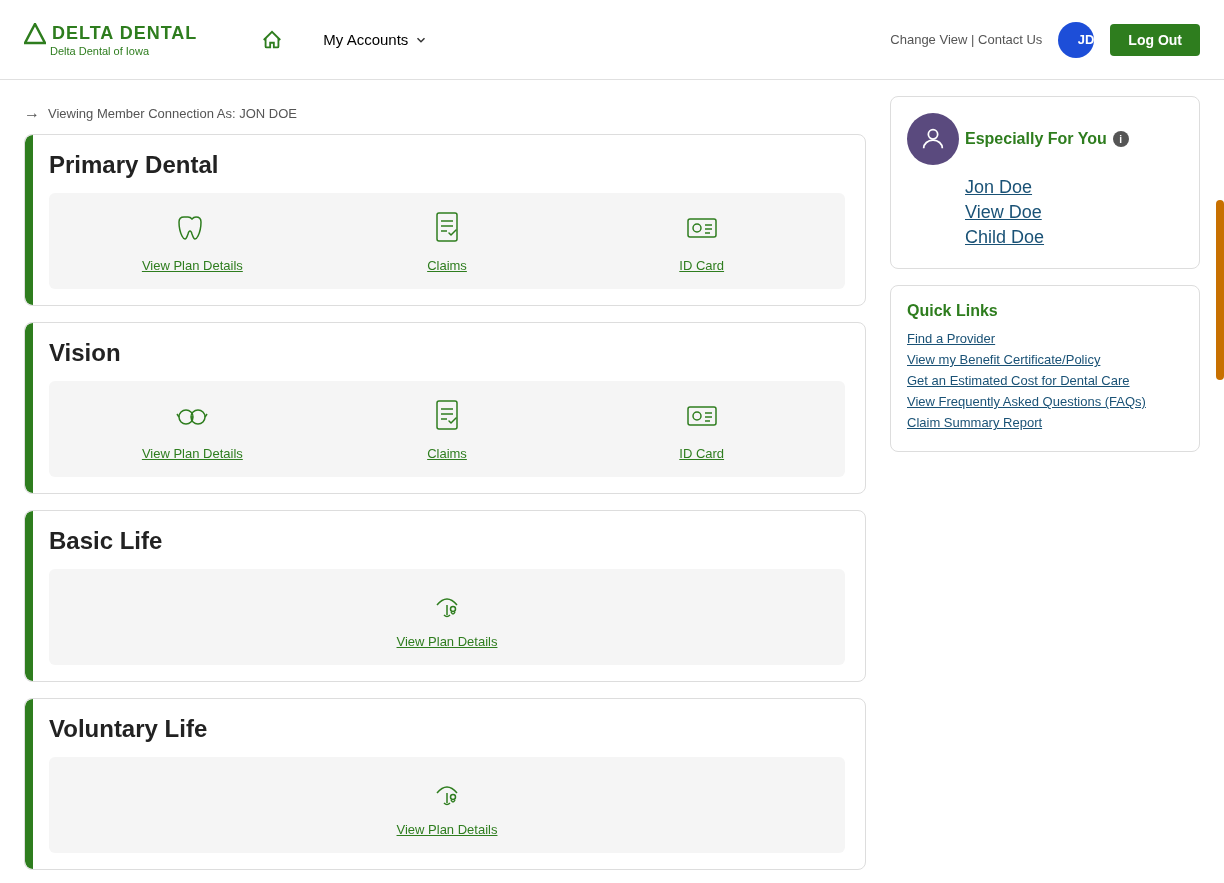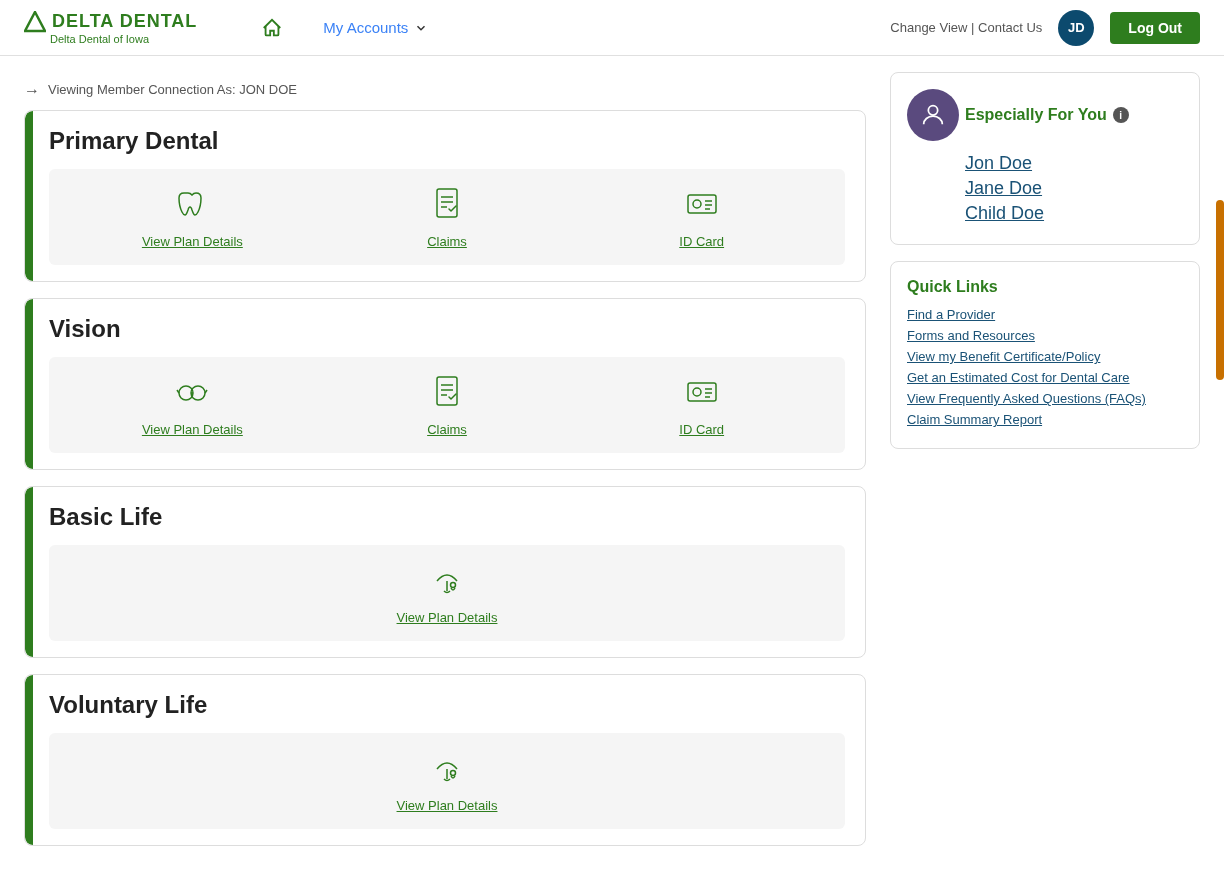--- a/index.html
+++ b/index.html
@@ -3,21 +3,21 @@
   <meta charset="utf-8">
   <style>
     * { box-sizing: border-box; margin: 0; padding: 0; }
     body { font-family: Arial, sans-serif; font-size: 14px; background: #fff; color: #333; }
 
     
     .header {
       display: flex;
       align-items: center;
       padding: 0 24px;
-      height: 56px;
+      height: 80px;
       border-bottom: 1px solid #e0e0e0;
       background: #fff;
       gap: 32px;
     }
     .logo-area {
       display: flex;
       flex-direction: column;
       align-items: flex-start;
       margin-right: 32px;
     }
@@ -35,21 +35,21 @@
     .logo-sub {
       font-size: 11px;
       color: #2e7d1e;
       margin-left: 26px;
     }
     .nav-my-accounts {
       display: flex;
       align-items: center;
       gap: 6px;
       cursor: pointer;
-      color: #3b82f6;
+      color: #000000;
       font-size: 15px;
       font-weight: 500;
       margin-right: 24px;
     }
     .home-icon-wrap {
       display: flex;
       align-items: center;
       margin-right: 8px;
     }
     .header-right {
@@ -58,23 +58,23 @@
       align-items: center;
       gap: 16px;
     }
     .header-links {
       color: #555;
       font-size: 13px;
     }
     .header-links span { cursor: pointer; }
     .avatar-circle {
       width: 36px; height: 36px;
-      background: #0c4a6e;
+      background: #1d4ed8;
       border-radius: 50%;
-      display: flex; align-items: center; justify-content: center;
+      display: flex; align-items: center; justify-content: flex-end;
       color: #fff; font-weight: bold; font-size: 13px;
     }
     .logout-btn {
       background: #2e7d1e;
       color: #fff;
       border: none;
       padding: 8px 18px;
       border-radius: 4px;
       cursor: pointer;
       font-size: 14px;
@@ -417,30 +417,29 @@
         </div>
         <div class="especially-title-area">
           <div class="especially-title">
             <span>Especially For You</span>
             <span class="info-badge">i</span>
           </div>
         </div>
       </div>
       <ul class="member-list" id="member-list">
           <li><a href="#">Jon Doe</a></li>
-          <li><a href="#">Jane Doe</a></li>
+          <li><a href="#">View Doe</a></li>
           <li><a href="#">Child Doe</a></li>
         </ul>
     </div>
 
     <div class="right-panel-card">
       <div class="quick-links-title">Quick Links</div>
       <ul class="quick-links-list" id="quick-links-list">
           <li><a href="#">Find a Provider</a></li>
-          <li><a href="#">Forms and Resources</a></li>
           <li><a href="#">View my Benefit Certificate/Policy</a></li>
           <li><a href="#">Get an Estimated Cost for Dental Care</a></li>
           <li><a href="#">View Frequently Asked Questions (FAQs)</a></li>
           <li><a href="#">Claim Summary Report</a></li>
         </ul>
     </div>
 
   </div>
 </div>
 

